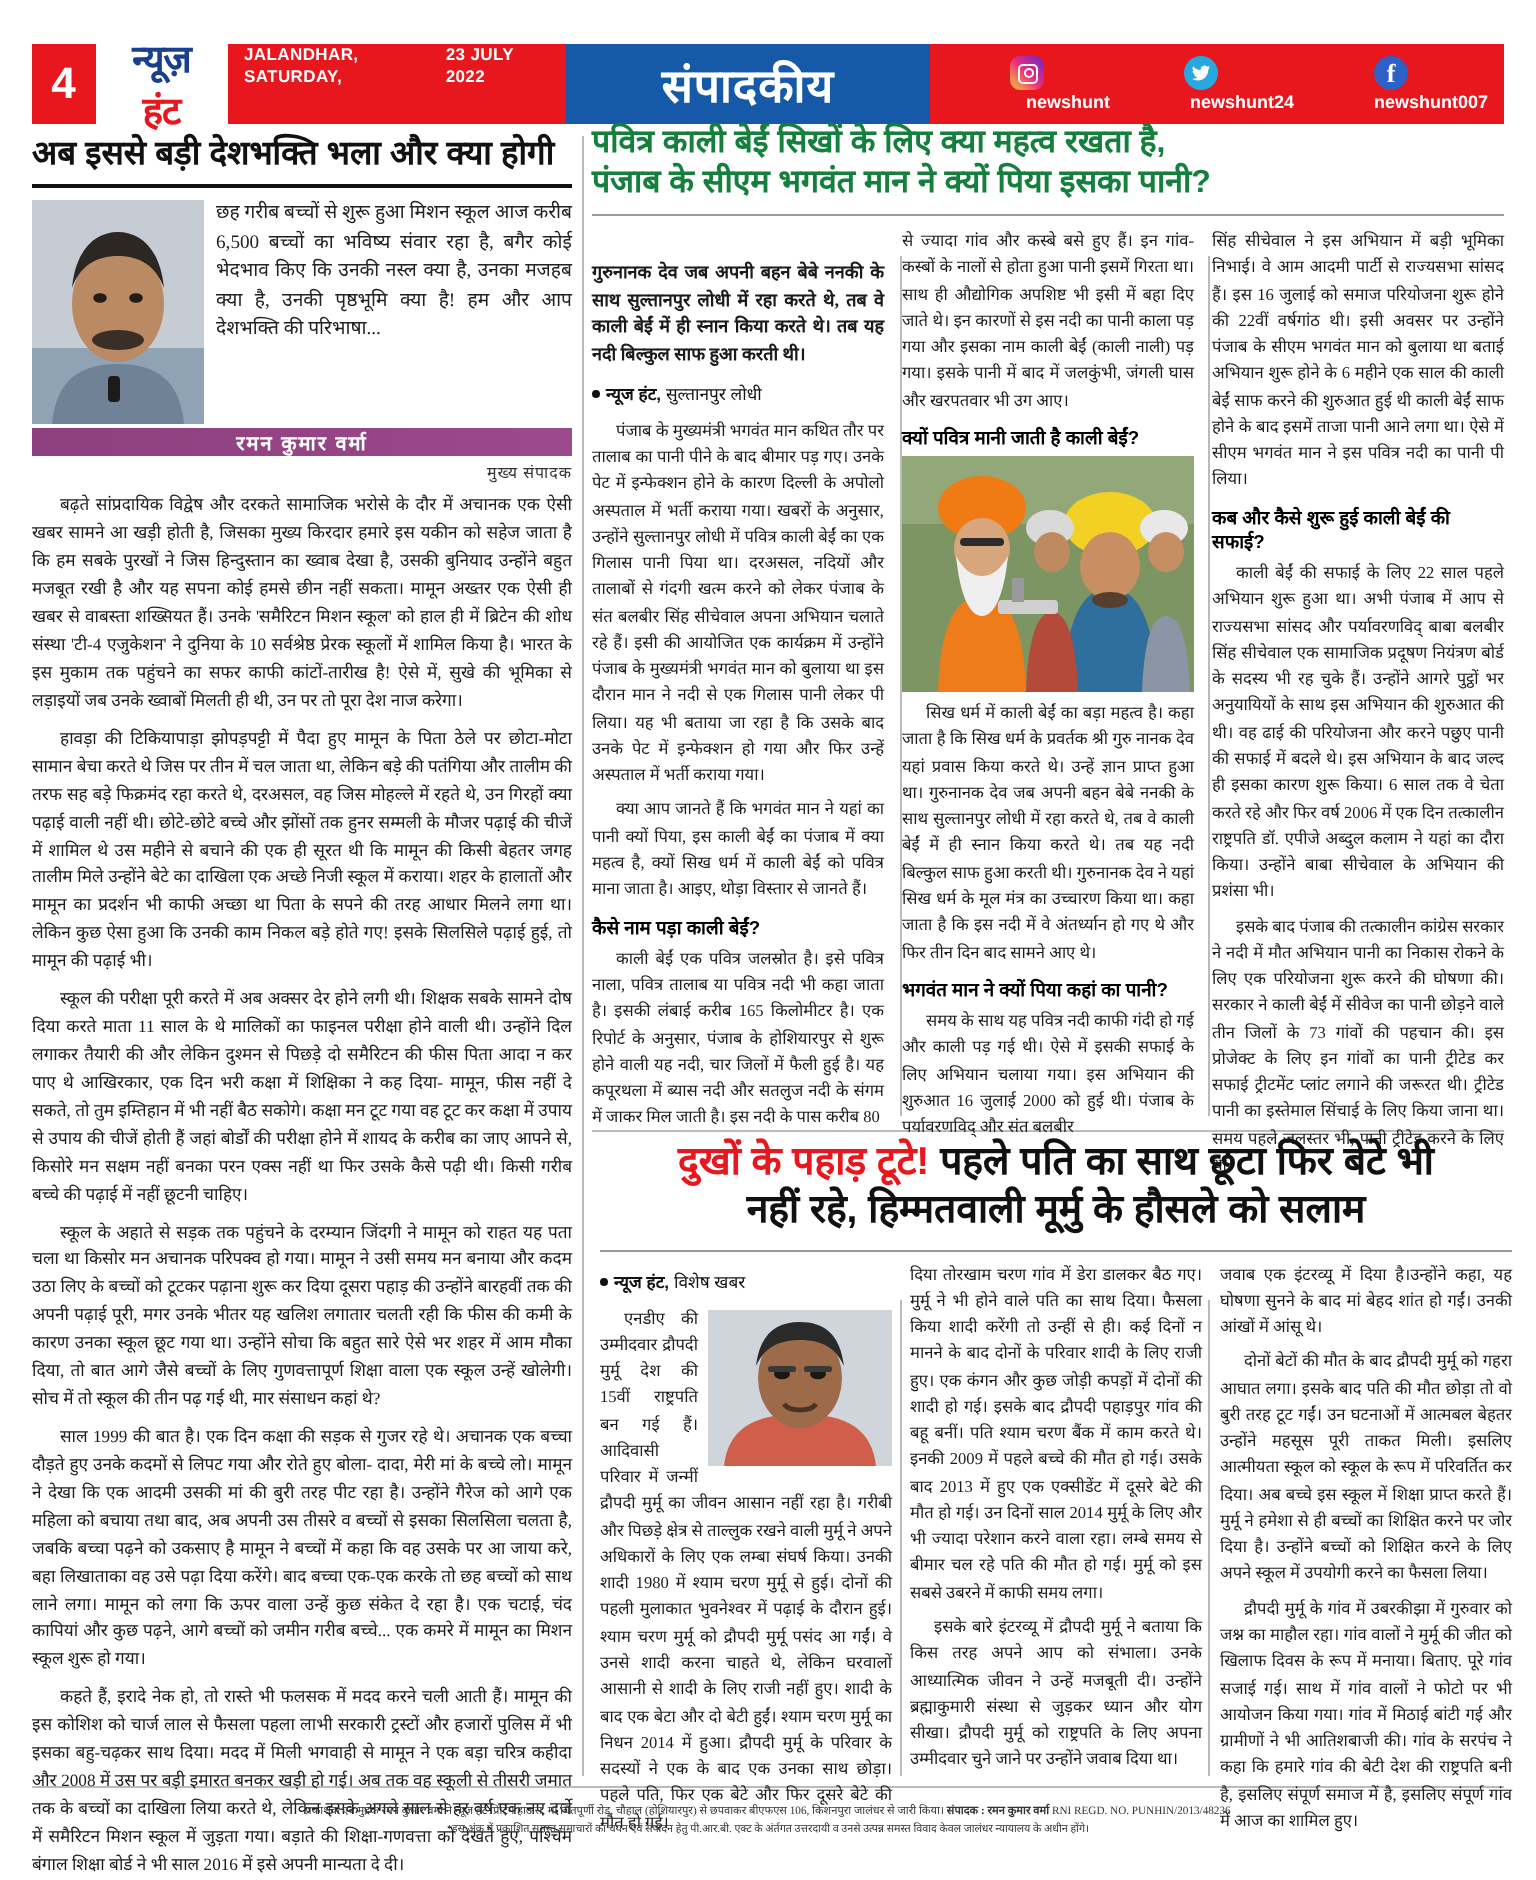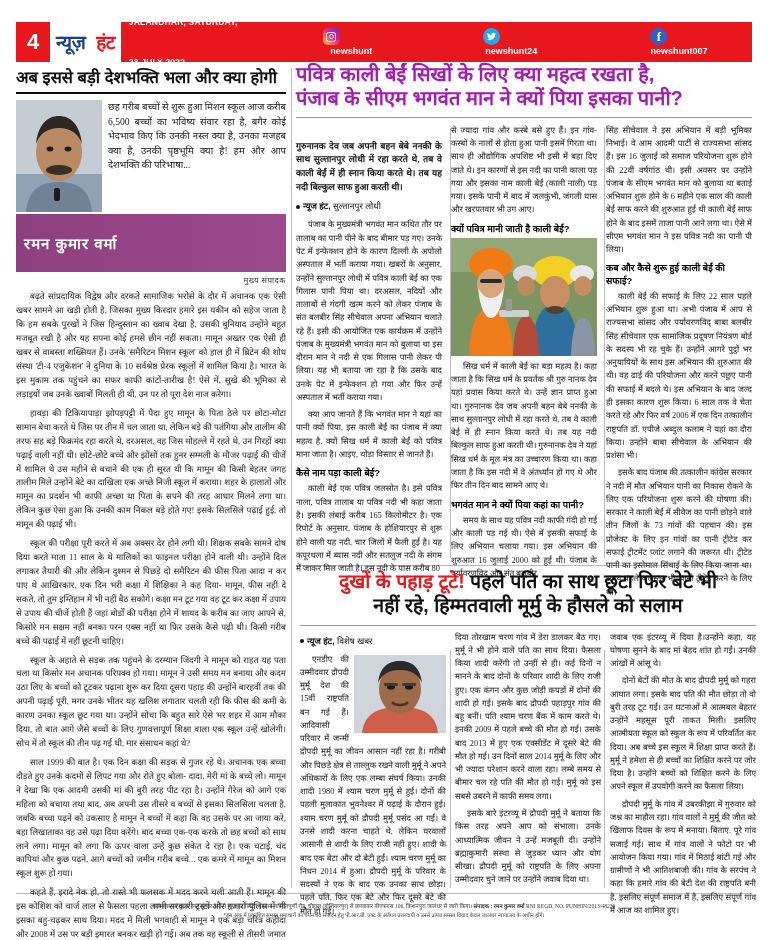--- a/index.html
+++ b/index.html
@@ -10,22 +10,22 @@
   }
   .page{position:relative;width:768px;height:940px;background:#fff;}
 
   
   .masthead{position:absolute;left:16px;top:22px;width:736px;height:40px;display:flex;align-items:stretch;}
   .page-num{width:34px;background:#e8161d;color:#fff;display:flex;align-items:center;justify-content:center;
             font-family:"Liberation Sans",sans-serif;font-weight:bold;font-size:22px;}
   .brand{background:#fff;display:flex;align-items:center;padding:0 6px;}
   .brand-text{font-family:Liberation Mono, monospace;font-weight:bold;font-size:19px;color:#1b3f8f;letter-spacing:-0.5px;text-align:center;}
   .brand-text .red{color:#e8161d;}
-  .dateline{background:#e8161d;color:#fff;display:flex;flex-direction:column;justify-content:center;
-            padding:0 8px;font-family:"Liberation Sans",sans-serif;font-weight:bold;font-size:8.5px;line-height:1.25;letter-spacing:.2px;gap:29px;}
+  .dateline{background:#e8161d;color:#fff;display:flex;flex-direction:row;justify-content:center;
+            padding:0 8px;font-family:"Liberation Sans",sans-serif;font-weight:bold;font-size:8.5px;line-height:1.25;letter-spacing:.2px;}
   .section-title{background:#1559a8;color:#fff;flex:0 0 182px;display:flex;align-items:center;justify-content:center;
                  font-family:"Liberation Sans",sans-serif;font-weight:bold;font-size:23px;letter-spacing:.5px;}
   .social-bar{background:#e8161d;flex:1;display:flex;align-items:center;justify-content:space-around;padding:0 8px;}
   .social{display:flex;flex-direction:column;align-items:center;justify-content:center;gap:1px;}
   .sicon{width:17px;height:17px;border-radius:5px;display:flex;align-items:center;justify-content:center;
          font-family:"Liberation Sans",sans-serif;font-weight:bold;font-size:11px;color:#fff;}
   .sicon.ig{background:linear-gradient(45deg,#f9ce34,#ee2a7b,#6228d7);border-radius:5px;}
   .sicon.ig .sq{width:8px;height:8px;border:1.4px solid #fff;border-radius:2.5px;position:relative;}
   .sicon.ig .sq:after{content:"";position:absolute;left:1.6px;top:1.6px;width:3px;height:3px;border:1.1px solid #fff;border-radius:50%;}
   .sicon.tw{background:#29a8e0;border-radius:50%;}
@@ -33,31 +33,31 @@
   .social-label{font-family:"Liberation Sans",sans-serif;font-size:9px;color:#fff;font-weight:bold;padding-left:40px;}
 
   
   .left-col{position:absolute;left:16px;top:68px;width:270px;}
   .ed-headline{font-family:"Liberation Sans",sans-serif;font-weight:bold;font-size:16.5px;line-height:1.18;
                color:#111;border-bottom:2px solid #111;padding-bottom:5px;margin-bottom:6px;}
   .ed-intro-wrap{position:relative;min-height:112px;}
   .ed-photo{position:absolute;left:0;top:0;width:86px;height:112px;overflow:hidden;}
   .ed-photo svg{display:block;}
   .ed-intro{margin-left:92px;font-size:9.6px;line-height:1.5;text-align:justify;color:#222;}
-  .byline-band{margin-top:2px;background:linear-gradient(90deg,#8e3f7e,#9b4a8b);color:#fff;text-align:left;
-               padding:19px 8px;font-family:"Liberation Sans",sans-serif;font-weight:bold;font-size:15px;letter-spacing:1px;}
+  .byline-band{margin-top:2px;background:linear-gradient(90deg,#8e3f7e,#9b4a8b);color:#fff;text-align:center;
+               padding:0 8px;font-family:"Liberation Sans",sans-serif;font-weight:bold;font-size:10px;letter-spacing:1px;}
   .byline-role{text-align:right;font-size:8px;color:#333;margin:2px 0 5px 0;letter-spacing:.5px;}
   .ed-body p{font-size:8.6px;line-height:1.62;text-align:justify;margin:0 0 5px 0;color:#1a1a1a;text-indent:14px;}
 
   
   .vrule{position:absolute;background:#bbb;width:1px;}
 
   
   .top-article{position:absolute;left:296px;top:62px;width:456px;}
-  .ta-headline{font-family:"Liberation Sans",sans-serif;font-weight:bold;font-size:20px;line-height:1.22;color:#a21caf;}
+  .ta-headline{font-family:"Liberation Sans",sans-serif;font-weight:bold;font-size:16px;line-height:1.22;color:#15803d;}
   .ta-rule{border-bottom:1px solid #999;margin:6px 0 6px 0;}
   .ta-cols{display:flex;gap:9px;}
   .ta-col{width:146px;}
   .kicker{font-size:9px;line-height:1.52;text-align:justify;font-weight:bold;color:#1a1a1a;margin:16px 0 6px 0;}
   .source{font-family:"Liberation Sans",sans-serif;font-size:8.6px;font-weight:bold;margin:4px 0 6px 0;}
   .source .rest{font-weight:normal;}
   .bullet-dot{display:inline-block;width:4px;height:4px;background:#111;border-radius:50%;margin-right:3px;vertical-align:middle;}
   .subhead{font-family:"Liberation Sans",sans-serif;font-weight:bold;font-size:9.4px;line-height:1.3;margin:6px 0 3px 0;color:#000;}
   .bodytext{font-size:8.3px;line-height:1.6;text-align:justify;margin:0 0 4px 0;text-indent:12px;color:#1a1a1a;}
   .photo-sikh{width:146px;height:118px;margin:3px 0 4px 0;overflow:hidden;}
@@ -83,20 +83,21 @@
 
   <div class="masthead">
     <div class="page-num">4</div>
     <div class="brand">
       <span class="brand-text"><span>न्यूज़</span> <span class="red">हंट</span></span>
     </div>
     <div class="dateline">
       <span>JALANDHAR, SATURDAY,</span>
       <span>23 JULY 2022</span>
     </div>
+    <div class="section-title">संपादकीय</div>
     <div class="social-bar">
       <div class="social">
         <div class="sicon ig">
             <div class="sq"></div>
           </div>
         <div class="social-label">newshunt</div>
       </div>
       <div class="social">
         <div class="sicon tw">
           <svg width="11" height="11" viewBox="0 0 24 24">

